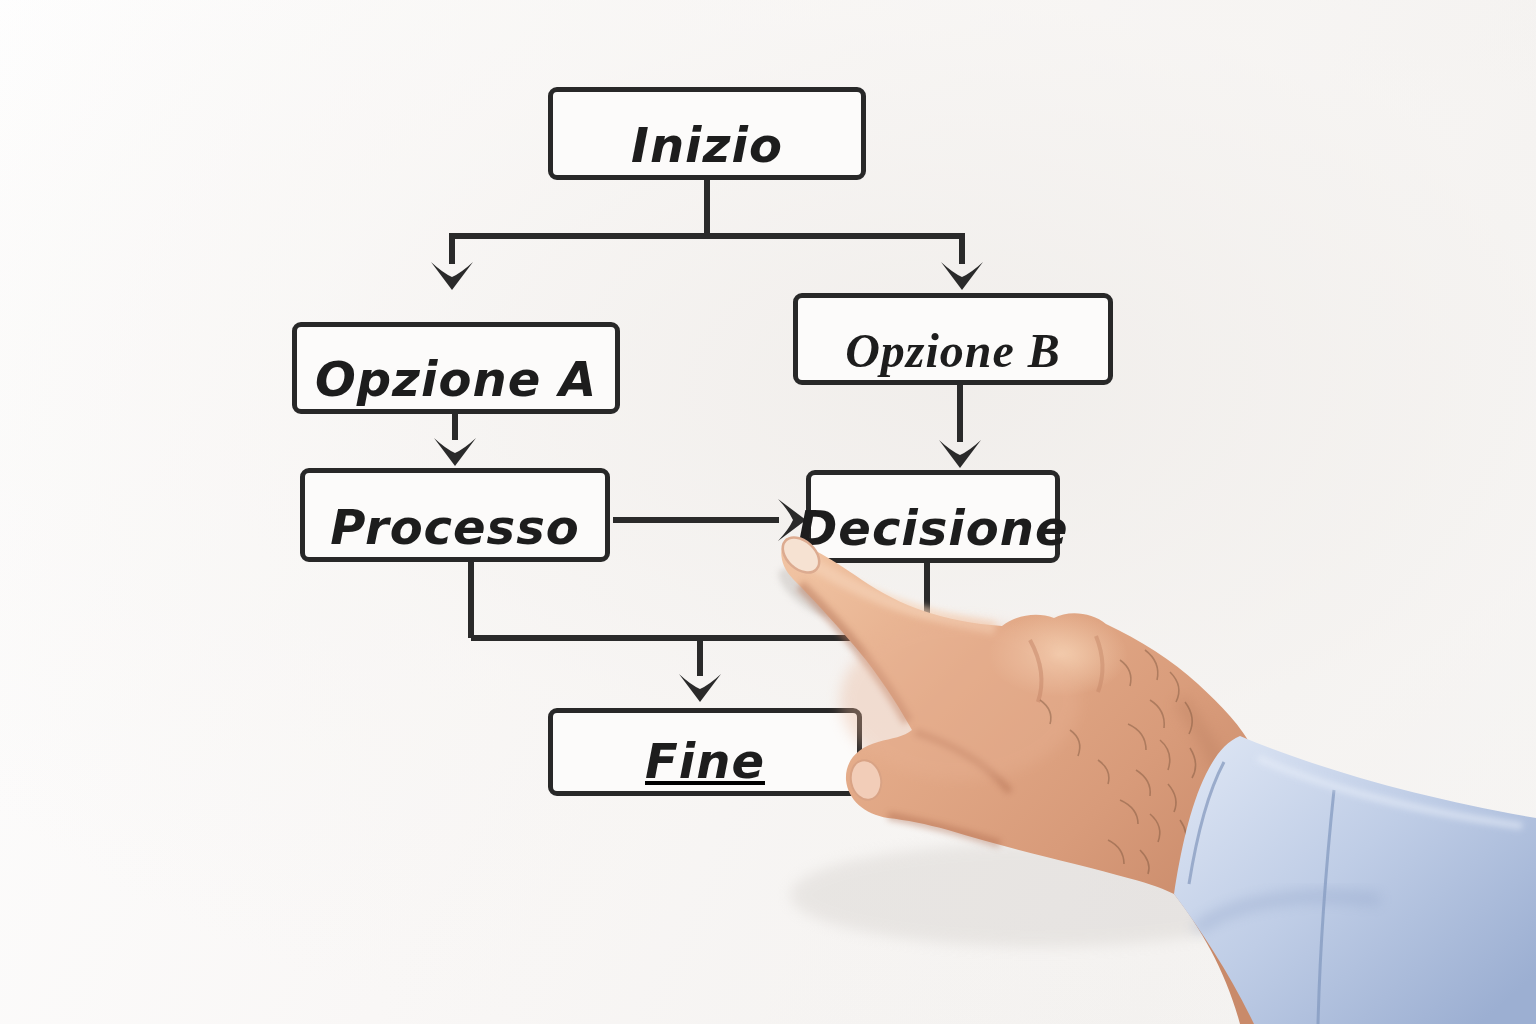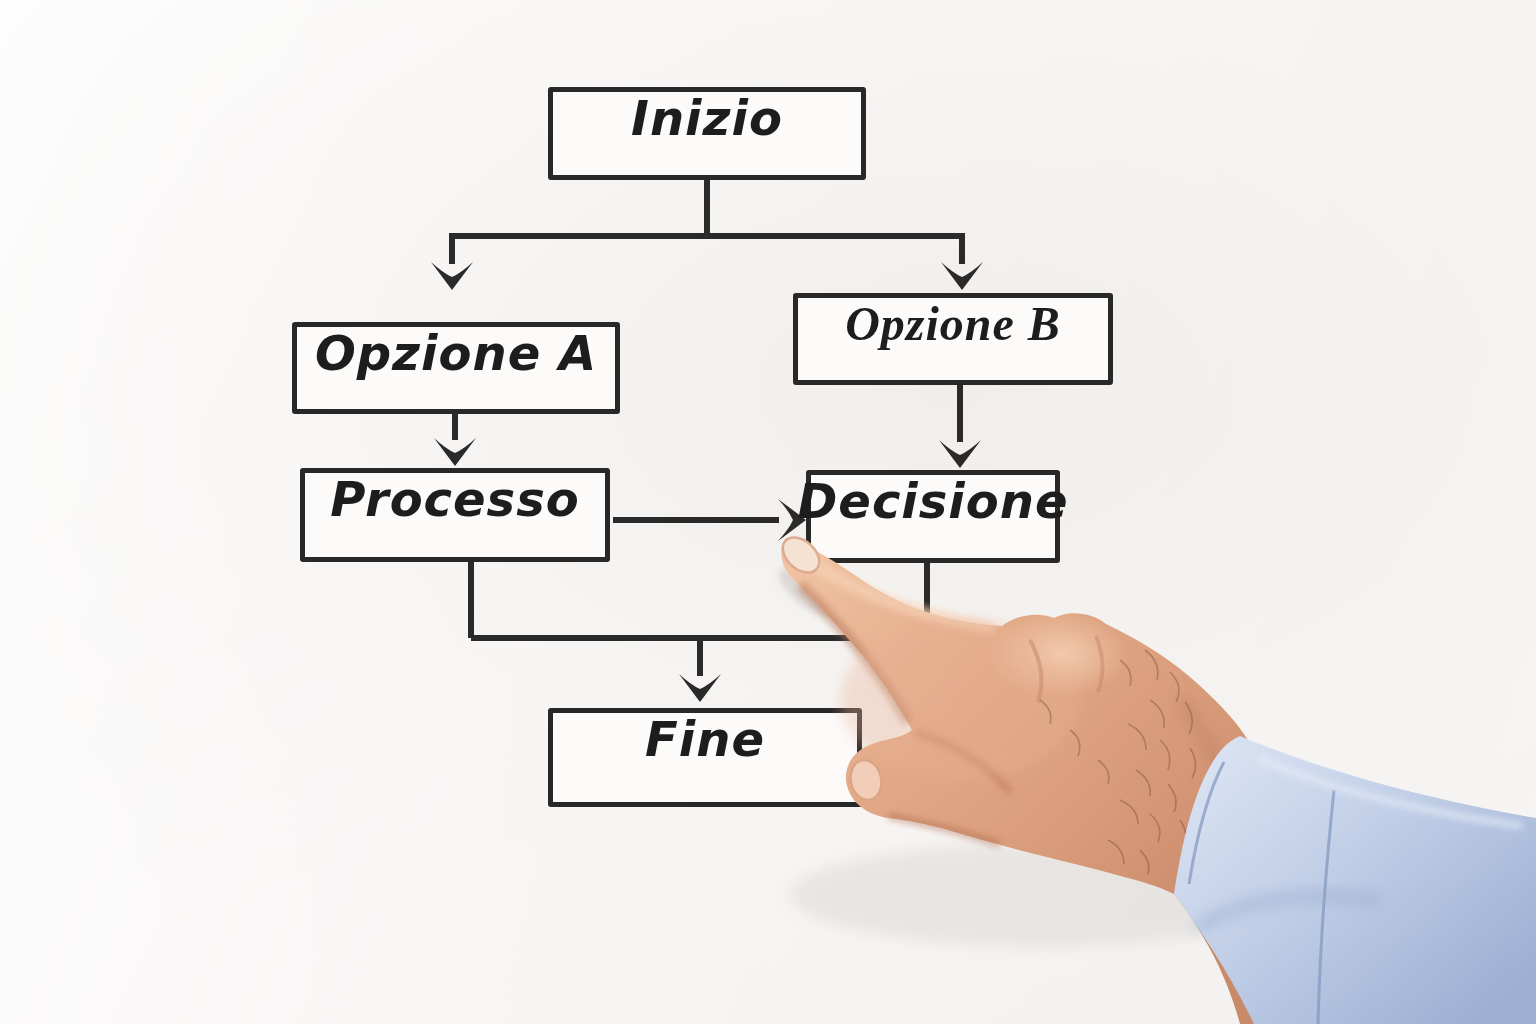--- a/index.html
+++ b/index.html
@@ -10,22 +10,22 @@
     background:
       radial-gradient(ellipse 1200px 700px at 62% 38%, rgba(240,237,234,.9) 0%, rgba(247,245,243,.6) 55%, rgba(255,255,255,0) 100%),
       linear-gradient(115deg,#fefefe 0%,#f9f7f6 42%,#f3f1ef 80%,#f6f5f4 100%);
     font-family:"DejaVu Sans",sans-serif;
   }
   svg.layer{position:absolute;left:0;top:0;width:1536px;height:1024px;}
   .node{
     position:absolute;
     background:#fcfbfa;
     border:5px solid #282828;
-    border-radius:3px;
-    display:flex;align-items:flex-start;justify-content:center;
+    border-radius:9px;
+    display:flex;align-items:flex-end;justify-content:center;
     box-sizing:border-box;
   }
   .node span{
     font-style:italic;
     font-weight:bold;
     font-size:48px;
     letter-spacing:1px;
     color:#1d1d1d;
     transform:translateY(-2px);
     white-space:nowrap;
@@ -68,21 +68,21 @@
   </div>
   <div class="node" style="left:793px;top:293px;width:320px;height:92px;font-family:Liberation Serif, serif;">
     <span>Opzione B</span>
   </div>
   <div class="node" style="left:300px;top:468px;width:310px;height:94px;">
     <span>Processo</span>
   </div>
   <div class="node" style="left:806px;top:470px;width:254px;height:93px;">
     <span>Decisione</span>
   </div>
-  <div class="node" style="left:548px;top:708px;width:314px;height:99px;">
+  <div class="node" style="left:548px;top:708px;width:314px;height:88px;text-decoration:underline;">
     <span>Fine</span>
   </div>
 
   <svg class="layer" viewBox="0 0 1536 1024" aria-hidden="true">
     <defs>
       <linearGradient id="skinGrad" x1="820" y1="540" x2="1220" y2="920" gradientUnits="userSpaceOnUse">
         <stop offset="0" stop-color="#f0c2a1"></stop>
         <stop offset="0.35" stop-color="#e3aa88"></stop>
         <stop offset="0.7" stop-color="#d89b7a"></stop>
         <stop offset="1" stop-color="#c98a6a"></stop>

